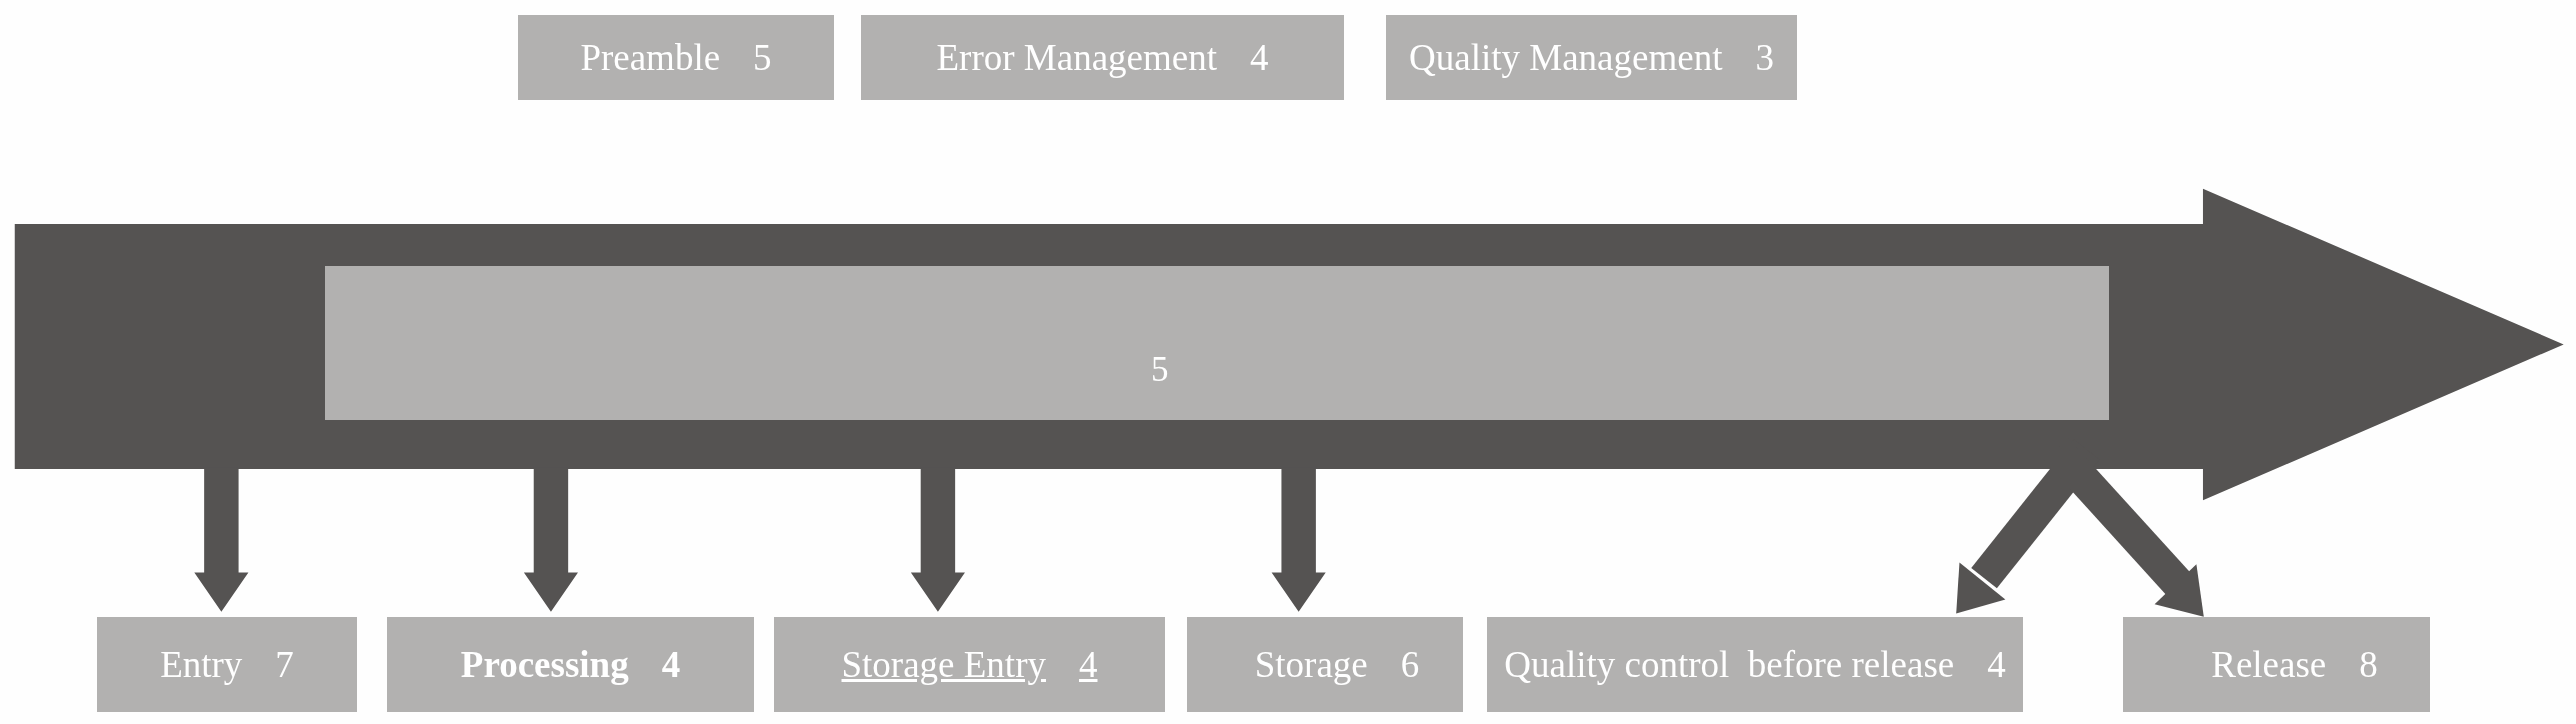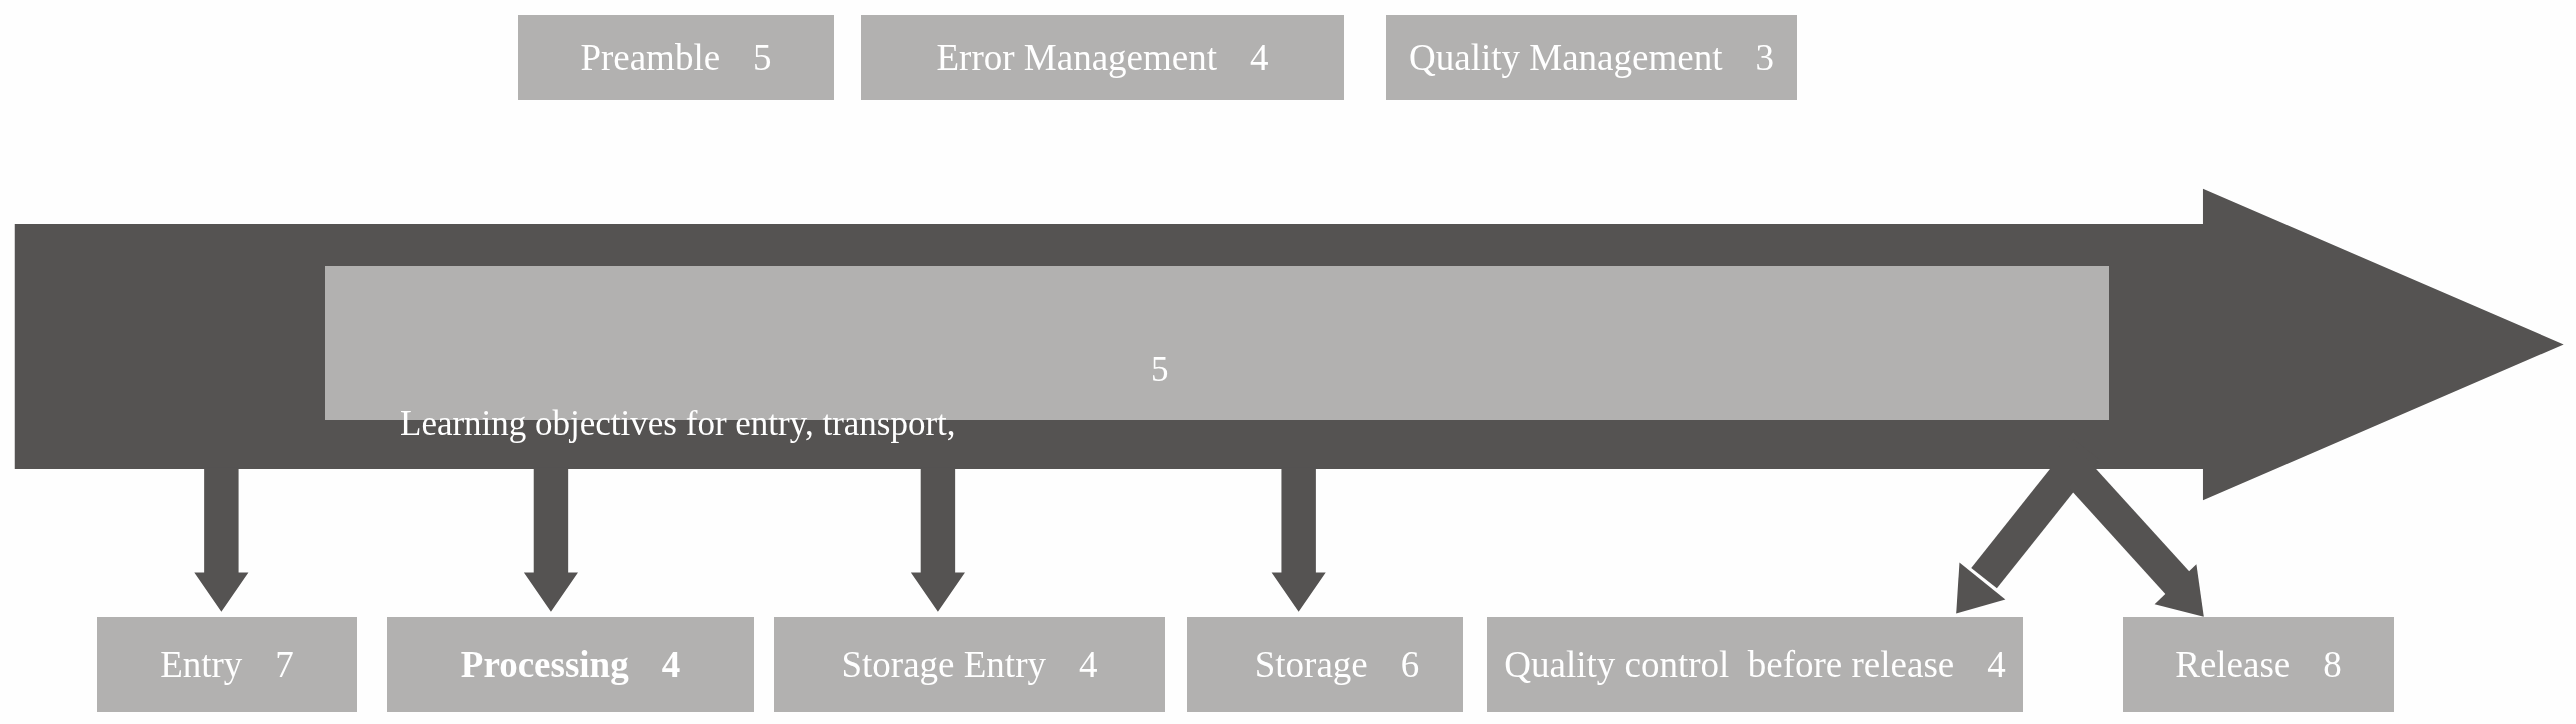--- a/index.html
+++ b/index.html
@@ -40,24 +40,24 @@
   #objectives-text{position:absolute;left:75px;top:23px;white-space:pre;}
   #objectives-number{position:absolute;left:826px;top:77px;line-height:54px;}
   
   #box-preamble           {left:494px; top:14.8px; width:316px; height:85px;margin-left:24px;}
   #box-error-management   {left:861px;top:14.8px; width:483px; height:85px;}
   #box-quality-management {left:1386px;top:14.8px; width:411px; height:85px;}
   
   .bottom{top:617px;height:95px;}
   #box-entry      {left:97px; width:260px;align-items:center;}
   #box-processing {left:387px; width:367px;font-weight:bold;}
-  #box-storage-entry{left:774px;width:391px;}
+  #box-storage-entry{left:774px;width:391px;text-decoration:underline;}
   #box-storage    {left:1187px;width:252px;padding-left:24px;}
   #box-qc-release {left:1487px;width:536px;}
-  #box-release    {left:2123px;width:271px;}
+  #box-release    {left:2123px;width:271px;padding-left:36px;}
 </style>
 </head>
 <body>
 
 <div id="canvas">
 
   <svg id="arrow-layer" width="2576" height="725" viewBox="0 0 3142 884">
 
     <polygon class="shape" points="18,273 2687,273 2687,230 3127,420 2687,610 2687,572 18,572"></polygon>
 
@@ -80,21 +80,20 @@
     <span class="lbl">Error Management</span>
     <span class="num">4</span>
   </div>
   <div class="box" id="box-quality-management">
     <span class="lbl">Quality Management</span>
     <span class="num">3</span>
   </div>
 
   <div id="objectives-box">
     <div id="objectives-text">
-      <div>Learning objectives for entry, transport,</div>
     </div>
     <span id="objectives-number">5</span>
   </div>
 
   <div class="box bottom" id="box-entry">
     <span class="lbl">Entry</span>
     <span class="num">7</span>
   </div>
   <div class="box bottom" id="box-processing">
     <span class="lbl">Processing</span>

